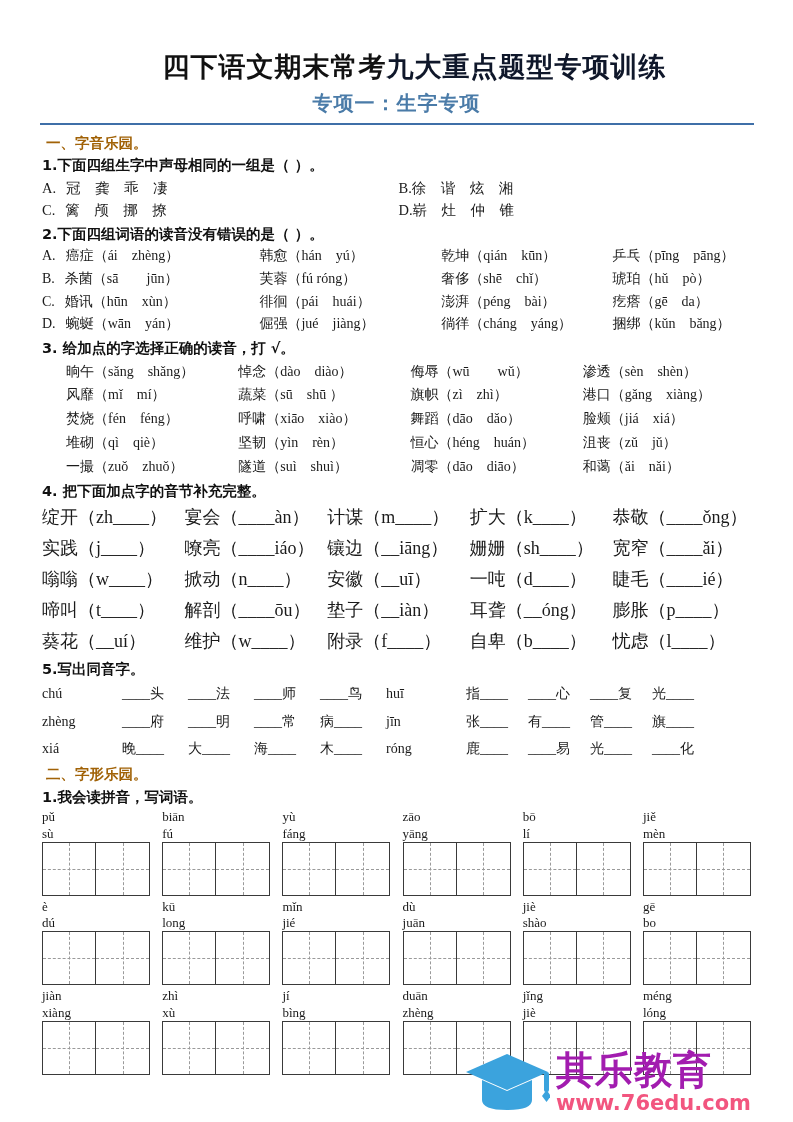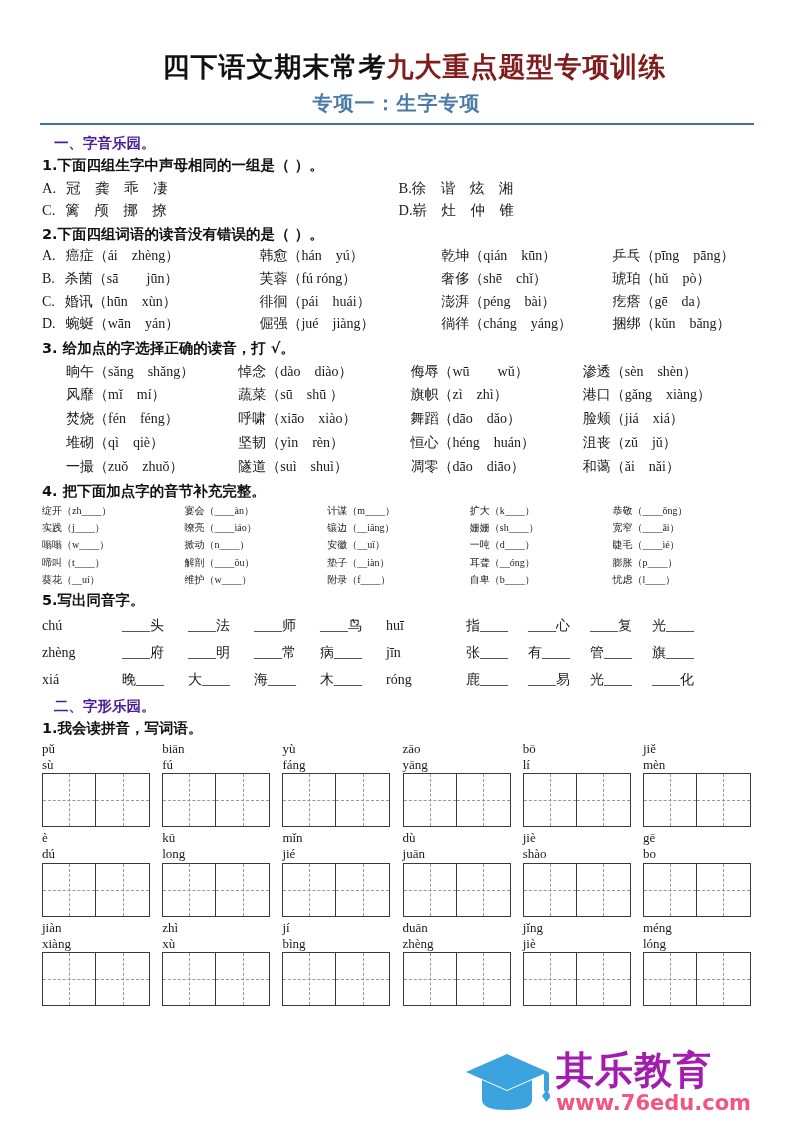--- a/index.html
+++ b/index.html
@@ -14,37 +14,37 @@
   .page{position:relative;width:793px;height:1122px;padding:0;box-sizing:border-box;}
 
   
   .title-wrap{padding-top:52px;text-align:center;}
   .main-title{
     font-family:"DejaVu Sans","Liberation Sans",sans-serif;
     font-size:27px;font-weight:bold;letter-spacing:1px;
     white-space:nowrap;line-height:1.1;
   }
   .t-black{color:#111111;margin-left:36px;}
-  .t-red{color:#7f1d1d;}
+  .t-red{color:#0f172a;}
   .sub-title{
     margin-top:8px;
     font-family:Liberation Mono, monospace;
     font-size:20px;font-weight:bold;color:#4a7ba8;letter-spacing:1px;
   }
   .rule{
     margin:6px auto 0 auto;width:714px;height:0;
     border-top:2px solid #3f6fa8;
   }
 
   
   .content{padding:6px 38px 0 42px;}
   .sec-head{
     font-family:Liberation Sans, sans-serif;
-    font-weight:bold;font-size:14.5px;color:#4c1d95;
-    margin:3px 0 2px 12px;line-height:1.35;
+    font-weight:bold;font-size:14.5px;color:#a16207;
+    margin:3px 0 2px 4px;line-height:1.35;
   }
   .q-head{
     font-family:"DejaVu Sans","Liberation Sans",sans-serif;
     font-weight:bold;font-size:14.5px;color:#111;
     margin:3px 0 1px 0;line-height:1.35;
   }
   .opt-row{
     display:flex;font-size:14.5px;line-height:1.55;
     font-family:"Liberation Serif","DejaVu Serif",serif;
   }
@@ -58,21 +58,21 @@
   .pin-row .c1{width:30.5%;}
   .pin-row .c2{width:25.5%;}
   .pin-row .c3{width:24%;}
   .pin-row .c4{width:20%;}
 
   
   .q3-row{display:flex;font-size:14px;line-height:1.70;white-space:nowrap;padding-left:24px;}
   .q3-row .c{width:25%;}
 
   
-  .q4-row{display:flex;font-size:10px;line-height:1.72;white-space:nowrap;}
+  .q4-row{display:flex;font-size:18px;line-height:1.72;white-space:nowrap;}
   .q4-row .c{width:20%;}
 
   
   .q5-row{display:flex;font-size:14px;line-height:1.95;white-space:nowrap;align-items:baseline;}
   .q5-py{width:80px;font-style:normal;}
   .q5-cell{width:66px;text-align:left;}
   .q5-cell2{width:62px;text-align:left;}
 
   
   .grid-block{margin-top:2px;}

